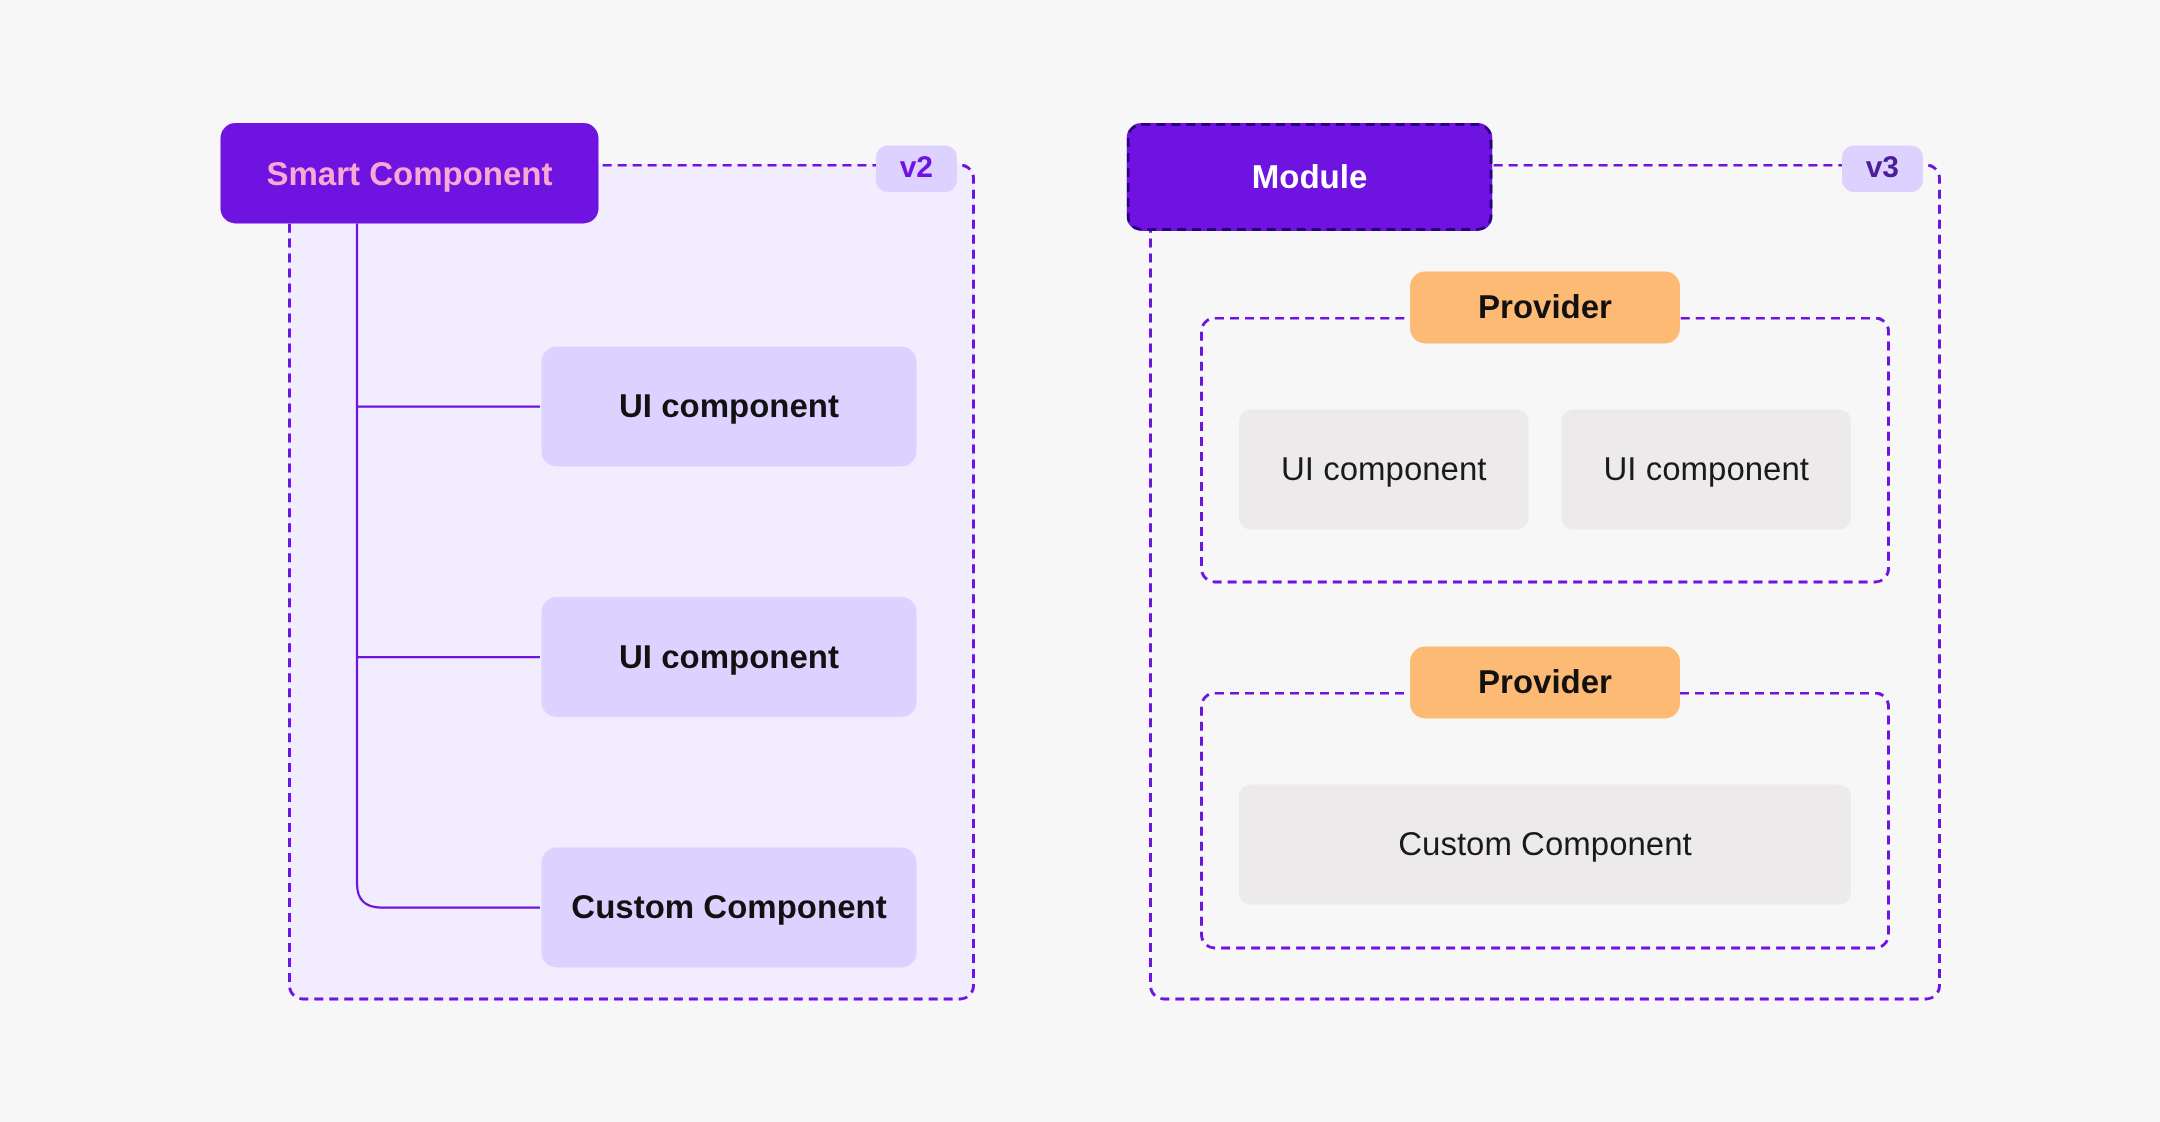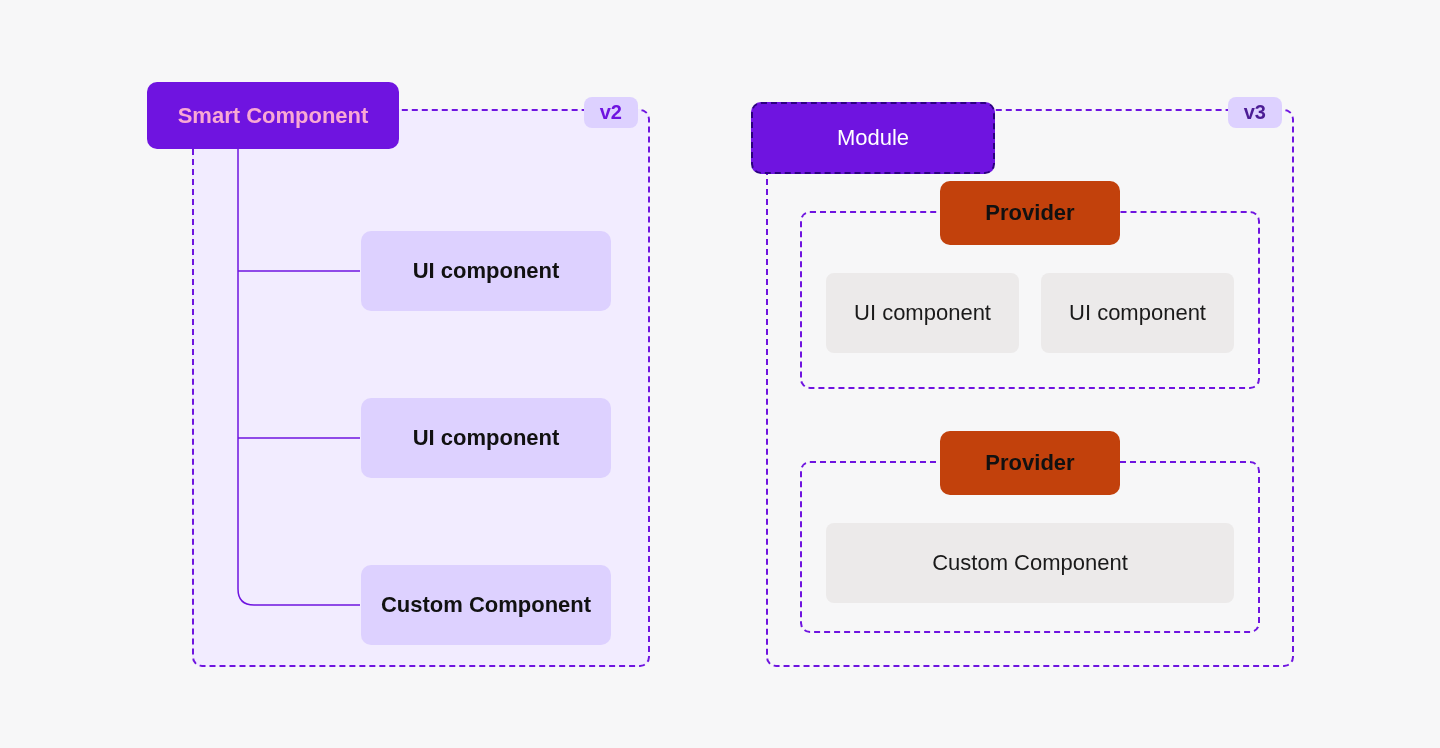--- a/index.html
+++ b/index.html
@@ -110,45 +110,44 @@
   }
   .module-box {
     position: absolute;
     left: 751px;
     top: 82px;
     width: 244px;
     height: 72px;
     background: #6f14e0;
     border: 2px dashed #2b0080;
     color: #fff;
-    font-weight: 400;
-    font-size: 22px;
-    display: flex;
-    align-items: center;
-    justify-content: center;
-    border-radius: 10px;
-    margin-top: 20px;
+    font-weight: 700;
+    font-size: 22px;
+    display: flex;
+    align-items: center;
+    justify-content: center;
+    border-radius: 10px;
   }
 
   .provider-group {
     position: absolute;
     border: 2px dashed #6f14e0;
     border-radius: 10px;
   }
   .pg1 { left: 32px; top: 100px; width: 460px; height: 178px; }
   .pg2 { left: 32px; top: 350px; width: 460px; height: 172px; }
 
   .provider-label {
     position: absolute;
     left: 50%;
     top: -32px;
     transform: translateX(-50%);
     width: 180px;
-    height: 64px;
-    background: #c2410c;
+    height: 48px;
+    background: #fdba74;
     border-radius: 10px;
     display: flex;
     align-items: center;
     justify-content: center;
     font-weight: 700;
     font-size: 22px;
     color: #111;
   }
 
   .inner-row {

